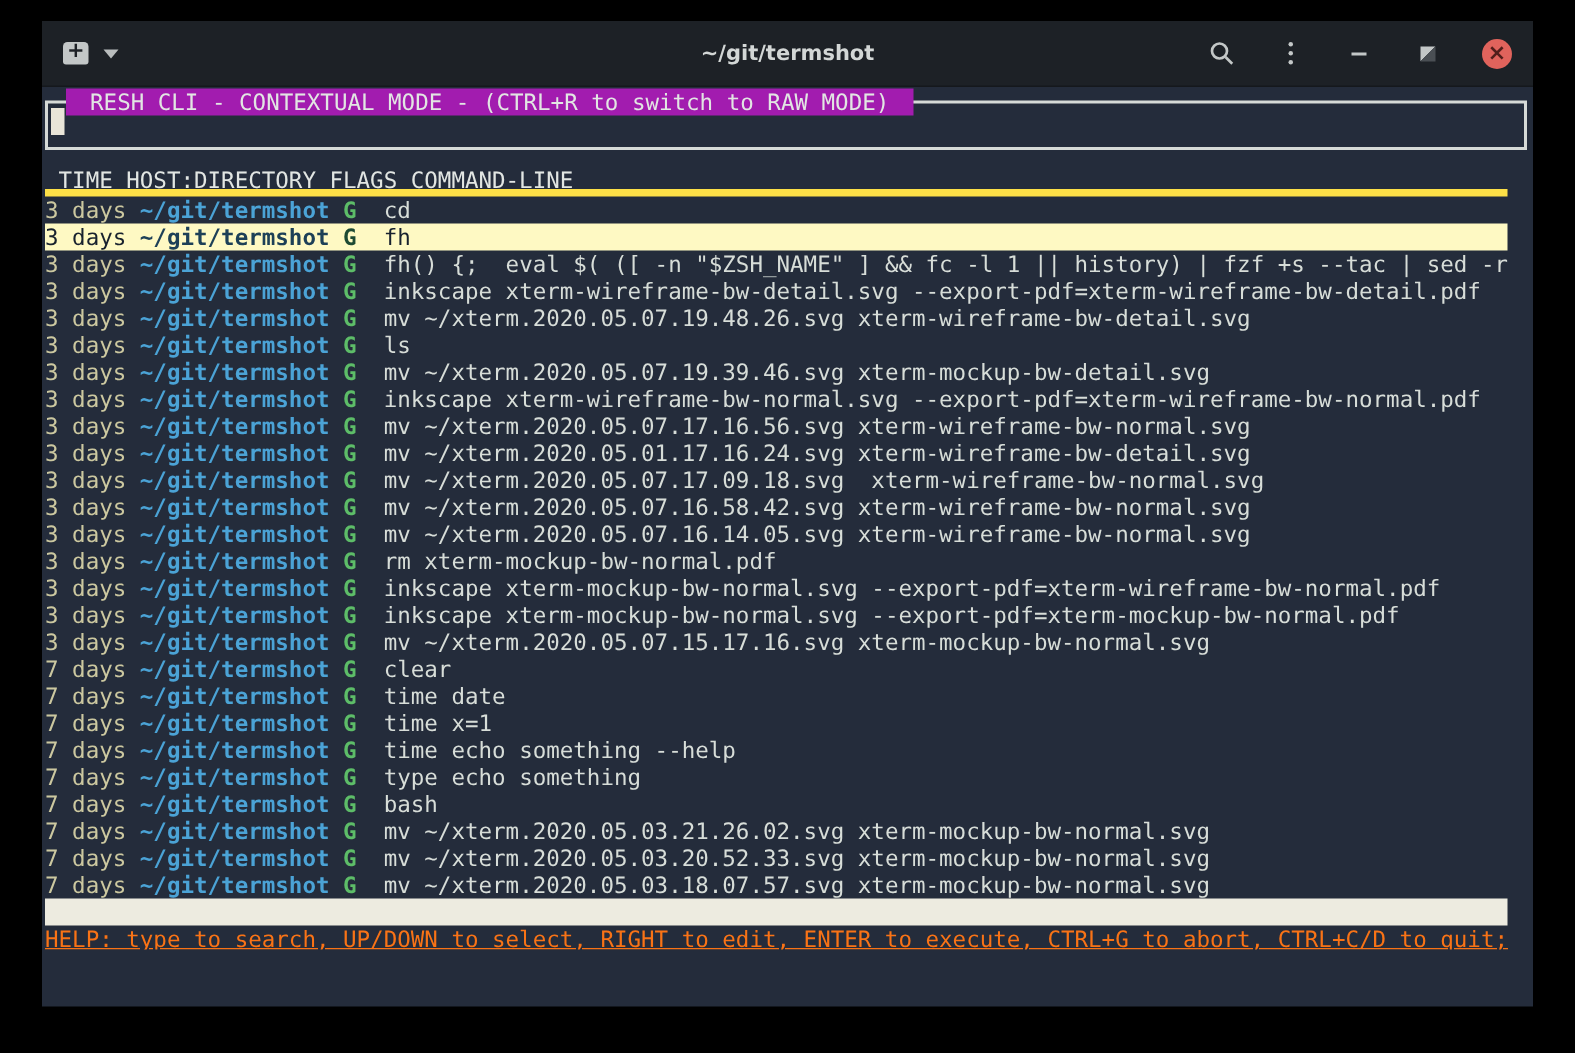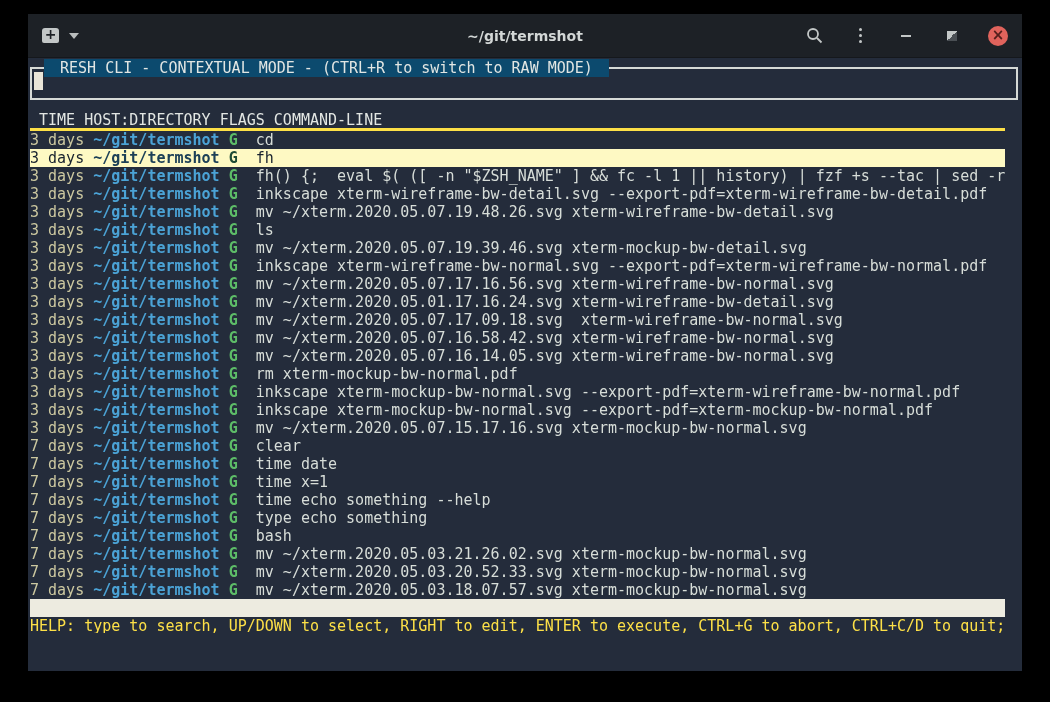--- a/index.html
+++ b/index.html
@@ -28,40 +28,40 @@
   .restore-glyph { width:10px; height:10px;
                    background:linear-gradient(135deg,#c3c7c7 0 50%, #4a4f54 50% 100%); }
   .close-btn { width:20px; height:20px; border-radius:50%; background:#e0635c; color:#521e1b;
                font-size:15px; font-weight:bold; display:flex; align-items:center;
                justify-content:center; line-height:1; }
 
   
   .terminal { height:613px; background:#242c3b; font-family:"DejaVu Sans Mono", monospace;
               font-size:15px; color:#d7ddd8; position:relative; padding:9px 4px 0 2px; }
   .search-box { position:relative; border:2px solid #d6dad7; height:33px; }
-  .search-box .legend { position:absolute; top:-10px; left:12px; background:#0c4a6e;
+  .search-box .legend { position:absolute; top:-10px; left:12px; background:#a21caf;
               padding:0 7px; color:#e2e6e3; font-size:15px; white-space:pre; }
   .cursor { position:absolute; left:2px; top:3px; width:9px; height:18px; background:#e9e5d8; }
 
   .thead { margin-top:12px; margin-right:13px; white-space:pre; color:#e2e6e3;
-           border-bottom:3px solid #fde047; height:19px; line-height:17px; overflow:hidden; }
+           border-bottom:5px solid #fde047; height:19px; line-height:17px; overflow:hidden; }
   .rows { margin-right:13px; }
   .row { height:18px; line-height:18px; white-space:pre; overflow:hidden; }
   .row .t { color:#ccc8a0; }
   .row .d { color:#4ba3d6; font-weight:bold; }
   .row .f { color:#5dbd68; font-weight:bold; }
   .row .c { color:#d7ddd8; }
   .row.selected { background:#fef9c3; }
   .row.selected .t, .row.selected .c { color:#18222e; }
   .row.selected .d { color:#1d4057; }
   .row.selected .f { color:#1d4a33; }
 
   .statusbar { margin-right:13px; height:18px; line-height:18px; background:#edebe0;
                color:#18222e; font-weight:bold; white-space:pre; overflow:hidden; }
-  .helpline { height:16px; line-height:18px; color:#fde047; white-space:pre; overflow:hidden; }
+  .helpline { height:16px; line-height:18px; color:#f97316; white-space:pre; overflow:hidden;text-decoration:underline; }
 </style>
 </head>
 <body>
 
 <div class="window">
 
   <div class="titlebar">
     <div class="tb-left">
       <div class="newtab-btn">
         <div class="newtab-glyph"></div>

